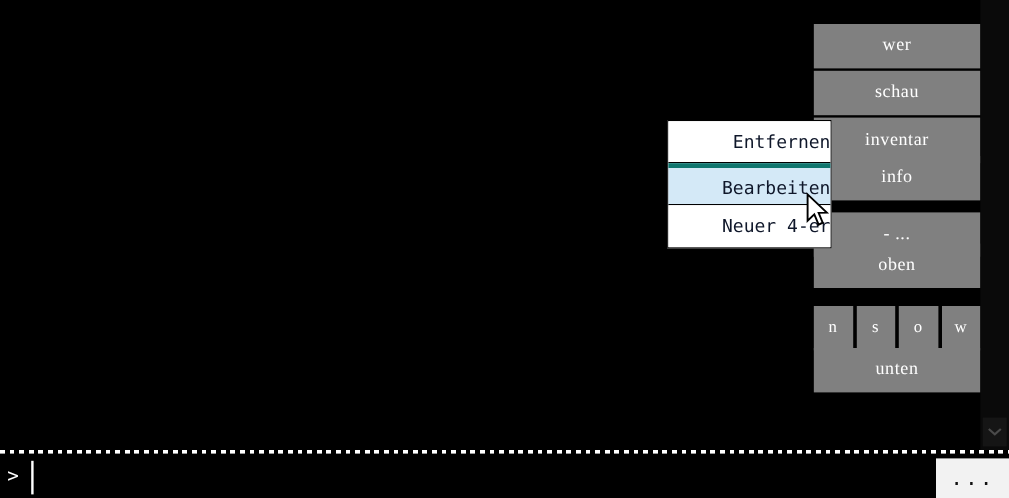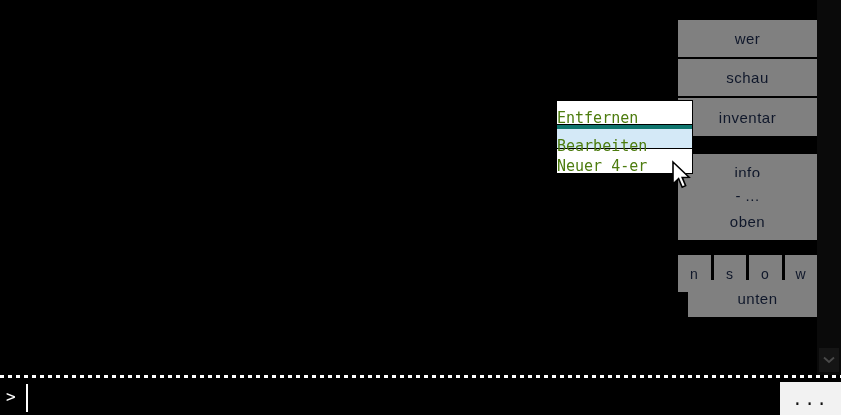--- a/index.html
+++ b/index.html
@@ -33,22 +33,22 @@
     width: 163px;
     height: 375px;
     background: #000000;
     overflow: hidden;
   }
   .side-btn {
     position: absolute;
     left: 0;
     width: 139px;
     background: #808080;
-    color: #0f172a;
-    font-family: Liberation Sans, sans-serif;
+    color: #ffffff;
+    font-family: Liberation Serif, serif;
     font-size: 15px;
     display: flex;
     align-items: center;
     justify-content: center;
     letter-spacing: 0.5px;
     box-sizing: border-box;
     user-select: none;
   }
   .side-btn.wide { width: 139px; }
   .side-btn.dir {
@@ -84,26 +84,26 @@
   #context-menu {
     position: absolute;
     left: 556px;
     top: 100px;
     width: 137px;
     background: #ffffff;
     border: 1px solid #000000;
     box-sizing: border-box;
   }
   .menu-item {
-    height: 24px;
+    height: 35px;
     line-height: 35px;
-    text-align: left;
+    text-align: right;
     font-family: "DejaVu Sans Mono", "Liberation Mono", monospace;
     font-size: 15px;
-    color: #4d7c0f;
+    color: #0f172a;
     background: #ffffff;
     border-bottom: 1px solid #000000;
     box-sizing: border-box;
     white-space: nowrap;
     user-select: none;
   }
   .menu-item:last-child { border-bottom: none; }
   .menu-item.selected {
     background: #d4e9f7;
     border-top: 4px solid #0f766e;
@@ -205,21 +205,21 @@
   </div>
 
   <div class="side-btn wide" style="top:98px;  height:38px;">
     <span>inventar</span>
   </div>
 
   <div class="side-btn wide" style="top:59px;  height:37px;">
     <span>schau</span>
   </div>
 
-  <div class="side-btn wide" style="top:154px; height:37px;">
+  <div class="side-btn wide" style="top:130px; height:37px;">
     <span>info</span>
   </div>
 
   <div class="side-btn wide" style="top:177px; height:37px;">
     <span>- ...</span>
   </div>
 
   <div class="side-btn wide" style="top:203px; height:37px;">
     <span>oben</span>
   </div>
@@ -230,21 +230,21 @@
   <div class="side-btn dir" style="left:35.5px; top:255px; height:37px;">
     <span>s</span>
   </div>
   <div class="side-btn dir" style="left:71px;   top:255px; height:37px;">
     <span>o</span>
   </div>
   <div class="side-btn dir" style="left:106.5px;top:255px; height:37px;">
     <span>w</span>
   </div>
 
-  <div class="side-btn wide" style="top:280px; height:37px;margin-left:10px;">
+  <div class="side-btn wide" style="top:290px; height:37px;">
     <span>unten</span>
   </div>
 
 </div>
 
 <div id="sidebar-scrollbar"></div>
 <div id="sidebar-scroll-down">
   <svg width="12" height="8" viewBox="0 0 12 8" aria-hidden="true">
     <path d="M1 1.5 L6 6 L11 1.5" fill="none" stroke="#4a4a4a" stroke-width="1.8"></path>
   </svg>

